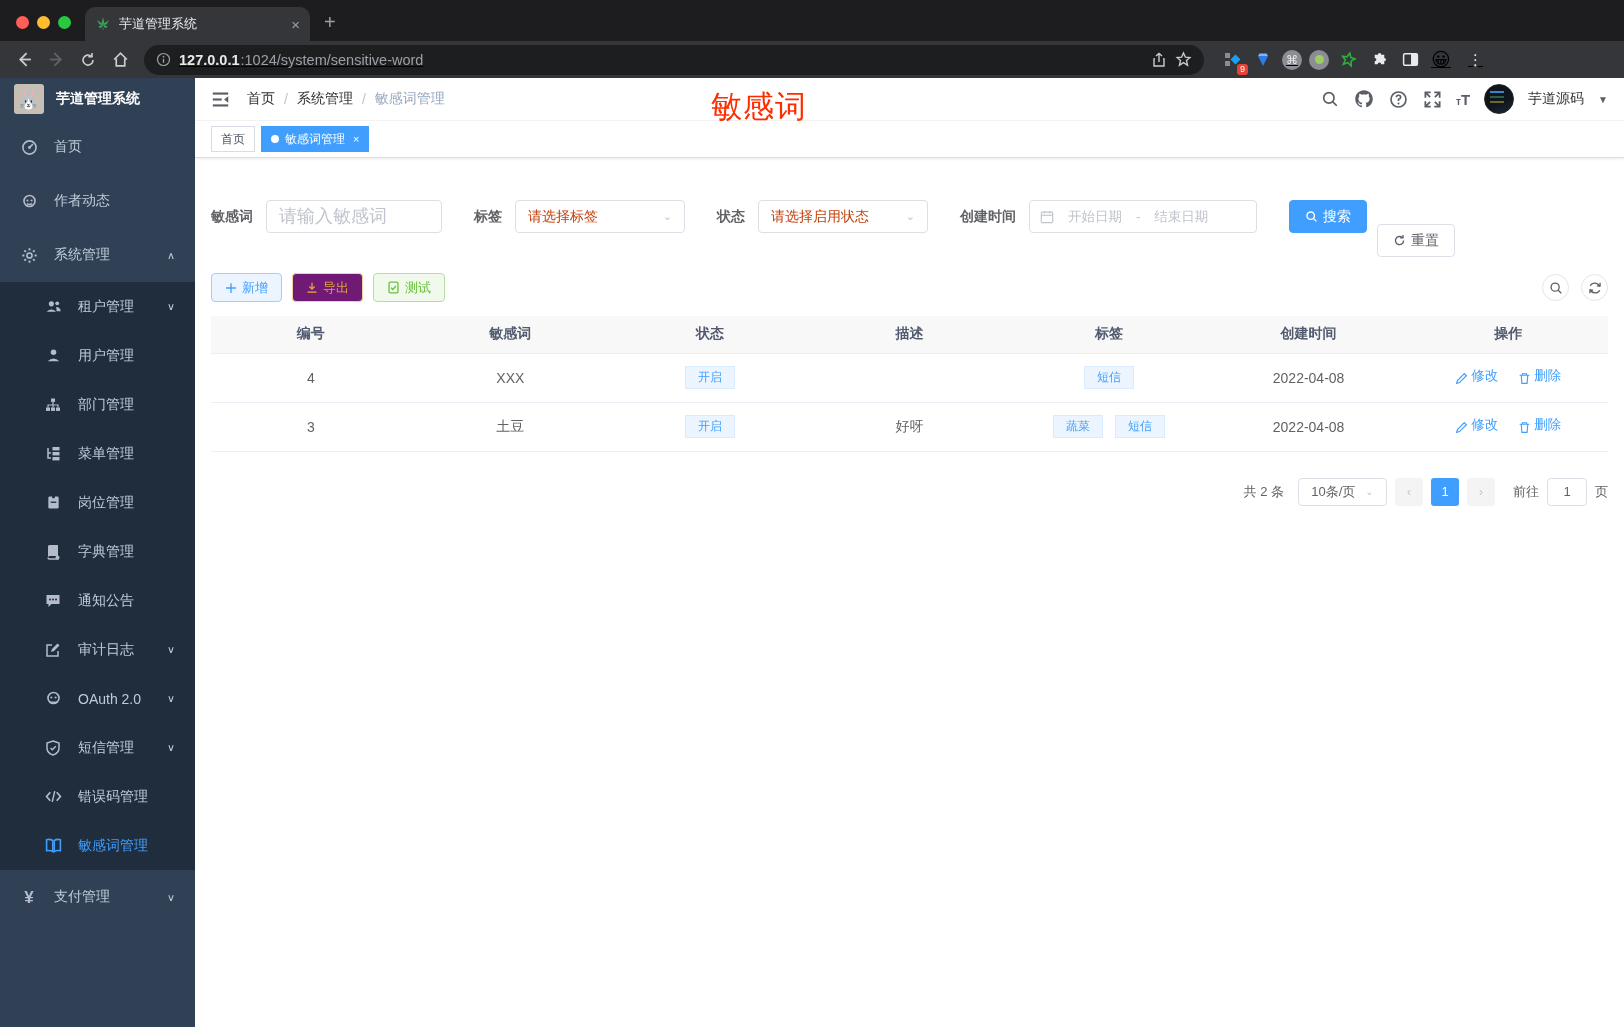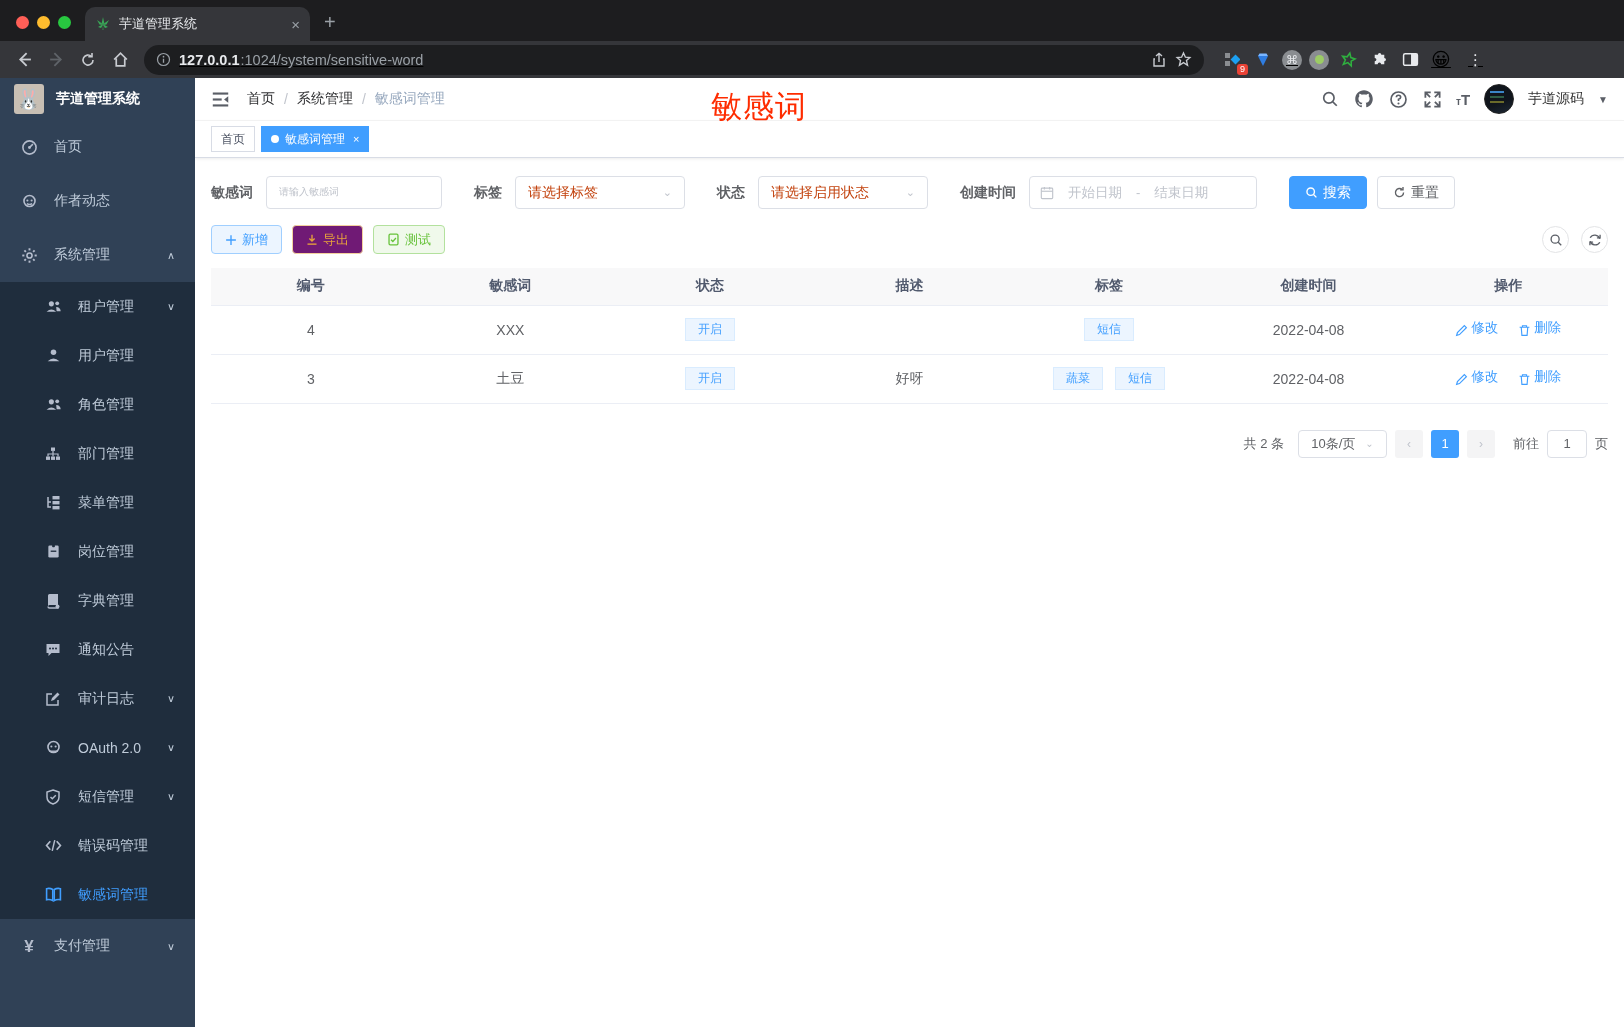--- a/index.html
+++ b/index.html
@@ -76,33 +76,33 @@
   .tag-dot { width:8px; height:8px; border-radius:50%; background:#fff; display:inline-block;}
   .tag-x { font-size:11px; margin-left:2px;}
 
   .content { flex:1; padding:18px 16px 0; overflow:hidden; position:relative;}
 
   
   .filter-row { display:flex; align-items:center; margin-bottom:16px;}
   .f-label { color:#606266; font-weight:600; font-size:14px; margin-right:13px; white-space:nowrap;}
   .f-item { display:flex; align-items:center; margin-right:32px;}
   .inp, .sel { height:33px; border:1px solid #dcdfe6; border-radius:4px; padding:0 12px; font-size:14px; color:#606266; background:#fff; display:flex; align-items:center;}
-  .inp input { border:none; outline:none; width:100%; font-size:10px; color:#0c4a6e; font-family:Liberation Mono, monospace; background:transparent;}
+  .inp input { border:none; outline:none; width:100%; font-size:18px; color:#0c4a6e; font-family:Liberation Mono, monospace; background:transparent;}
   .inp input::placeholder, .dr input::placeholder { color:#c0c4cc; }
   .inp { width:176px; }
   .sel { width:170px; justify-content:space-between; color:#c0c4cc; cursor:pointer;}
   .sel .ph { color:#c2410c; }
   .sel .sarrow { color:#c0c4cc; font-size:11px;}
   .dr { width:228px; height:33px; border:1px solid #dcdfe6; border-radius:4px; display:flex; align-items:center; padding:0 10px; gap:6px;}
   .dr input { border:none; outline:none; width:70px; text-align:center; font-size:13.5px; color:#606266; font-family:inherit; background:transparent;}
   .dr .dash { color:#c0c4cc; font-size:13px;}
   .cal-ic { color:#c0c4cc; }
   .btn { height:33px; border-radius:4px; font-size:14px; display:inline-flex; align-items:center; justify-content:center; gap:5px; padding:0 15px; cursor:pointer; border:1px solid #dcdfe6; background:#fff; color:#606266; font-family:inherit;}
   .btn-primary { background:#409eff; border-color:#409eff; color:#fff;}
-  .btn-reset { margin-left:10px;}
+  .btn-reset { margin-left:10px;margin-top:48px;}
 
   
   .action-row { display:flex; align-items:center; margin-bottom:14px;}
   .btn-sm { height:29px; font-size:13px; padding:0 13px; border-radius:4px;}
   .plain-primary { background:#ecf5ff; border:1px solid #a0cfff; color:#409eff;}
   .plain-warning { background:#701a75; border:1px solid #f3d19e; color:#e6a23c; margin-left:10px;}
   .plain-success { background:#f0f9eb; border:1px solid #b3e19d; color:#67c23a; margin-left:10px;}
   .action-right { margin-left:auto; display:flex; gap:12px;}
   .circle-btn { width:27px; height:27px; border-radius:50%; border:1px solid #e3e4e6; background:#fff; color:#5a5e66; display:flex; align-items:center; justify-content:center; cursor:pointer;}
 
@@ -302,31 +302,20 @@
             <span class="arrow">∨</span>
           </div>
           <div class="mitem">
             <span class="micon">
               <svg width="17" height="17" viewBox="0 0 16 16">
                   <circle cx="8" cy="5" r="2.6" fill="currentColor"></circle>
                   <path d="M2.5 13.5 Q8 8 13.5 13.5 Z" fill="currentColor"></path>
                 </svg>
             </span>
             <span class="mlabel">用户管理</span>
-          </div>
-          <div class="mitem">
-            <span class="micon">
-              <svg width="17" height="17" viewBox="0 0 16 16">
-                  <circle cx="6" cy="5.5" r="2.4" fill="currentColor"></circle>
-                  <path d="M1.5 13 Q6 8.5 10.5 13 Z" fill="currentColor"></path>
-                  <circle cx="11.5" cy="5" r="1.8" fill="currentColor"></circle>
-                  <path d="M10.5 8.4 Q14.5 8.5 14.8 12.5 L11 12.5" fill="currentColor"></path>
-                </svg>
-            </span>
-            <span class="mlabel">角色管理</span>
           </div>
           <div class="mitem">
             <span class="micon">
               <svg width="16" height="16" viewBox="0 0 16 16">
                   <rect x="6" y="1.5" width="4" height="3.4" fill="currentColor"></rect>
                   <rect x="1" y="10.5" width="4" height="3.4" fill="currentColor"></rect>
                   <rect x="11" y="10.5" width="4" height="3.4" fill="currentColor"></rect>
                   <rect x="6" y="10.5" width="4" height="3.4" fill="currentColor"></rect>
                   <path d="M8 5 V8 M3 10.5 V8 H13 V10.5 M8 8 V10.5" fill="none" stroke="currentColor" stroke-width="1.2"></path>
                 </svg>

